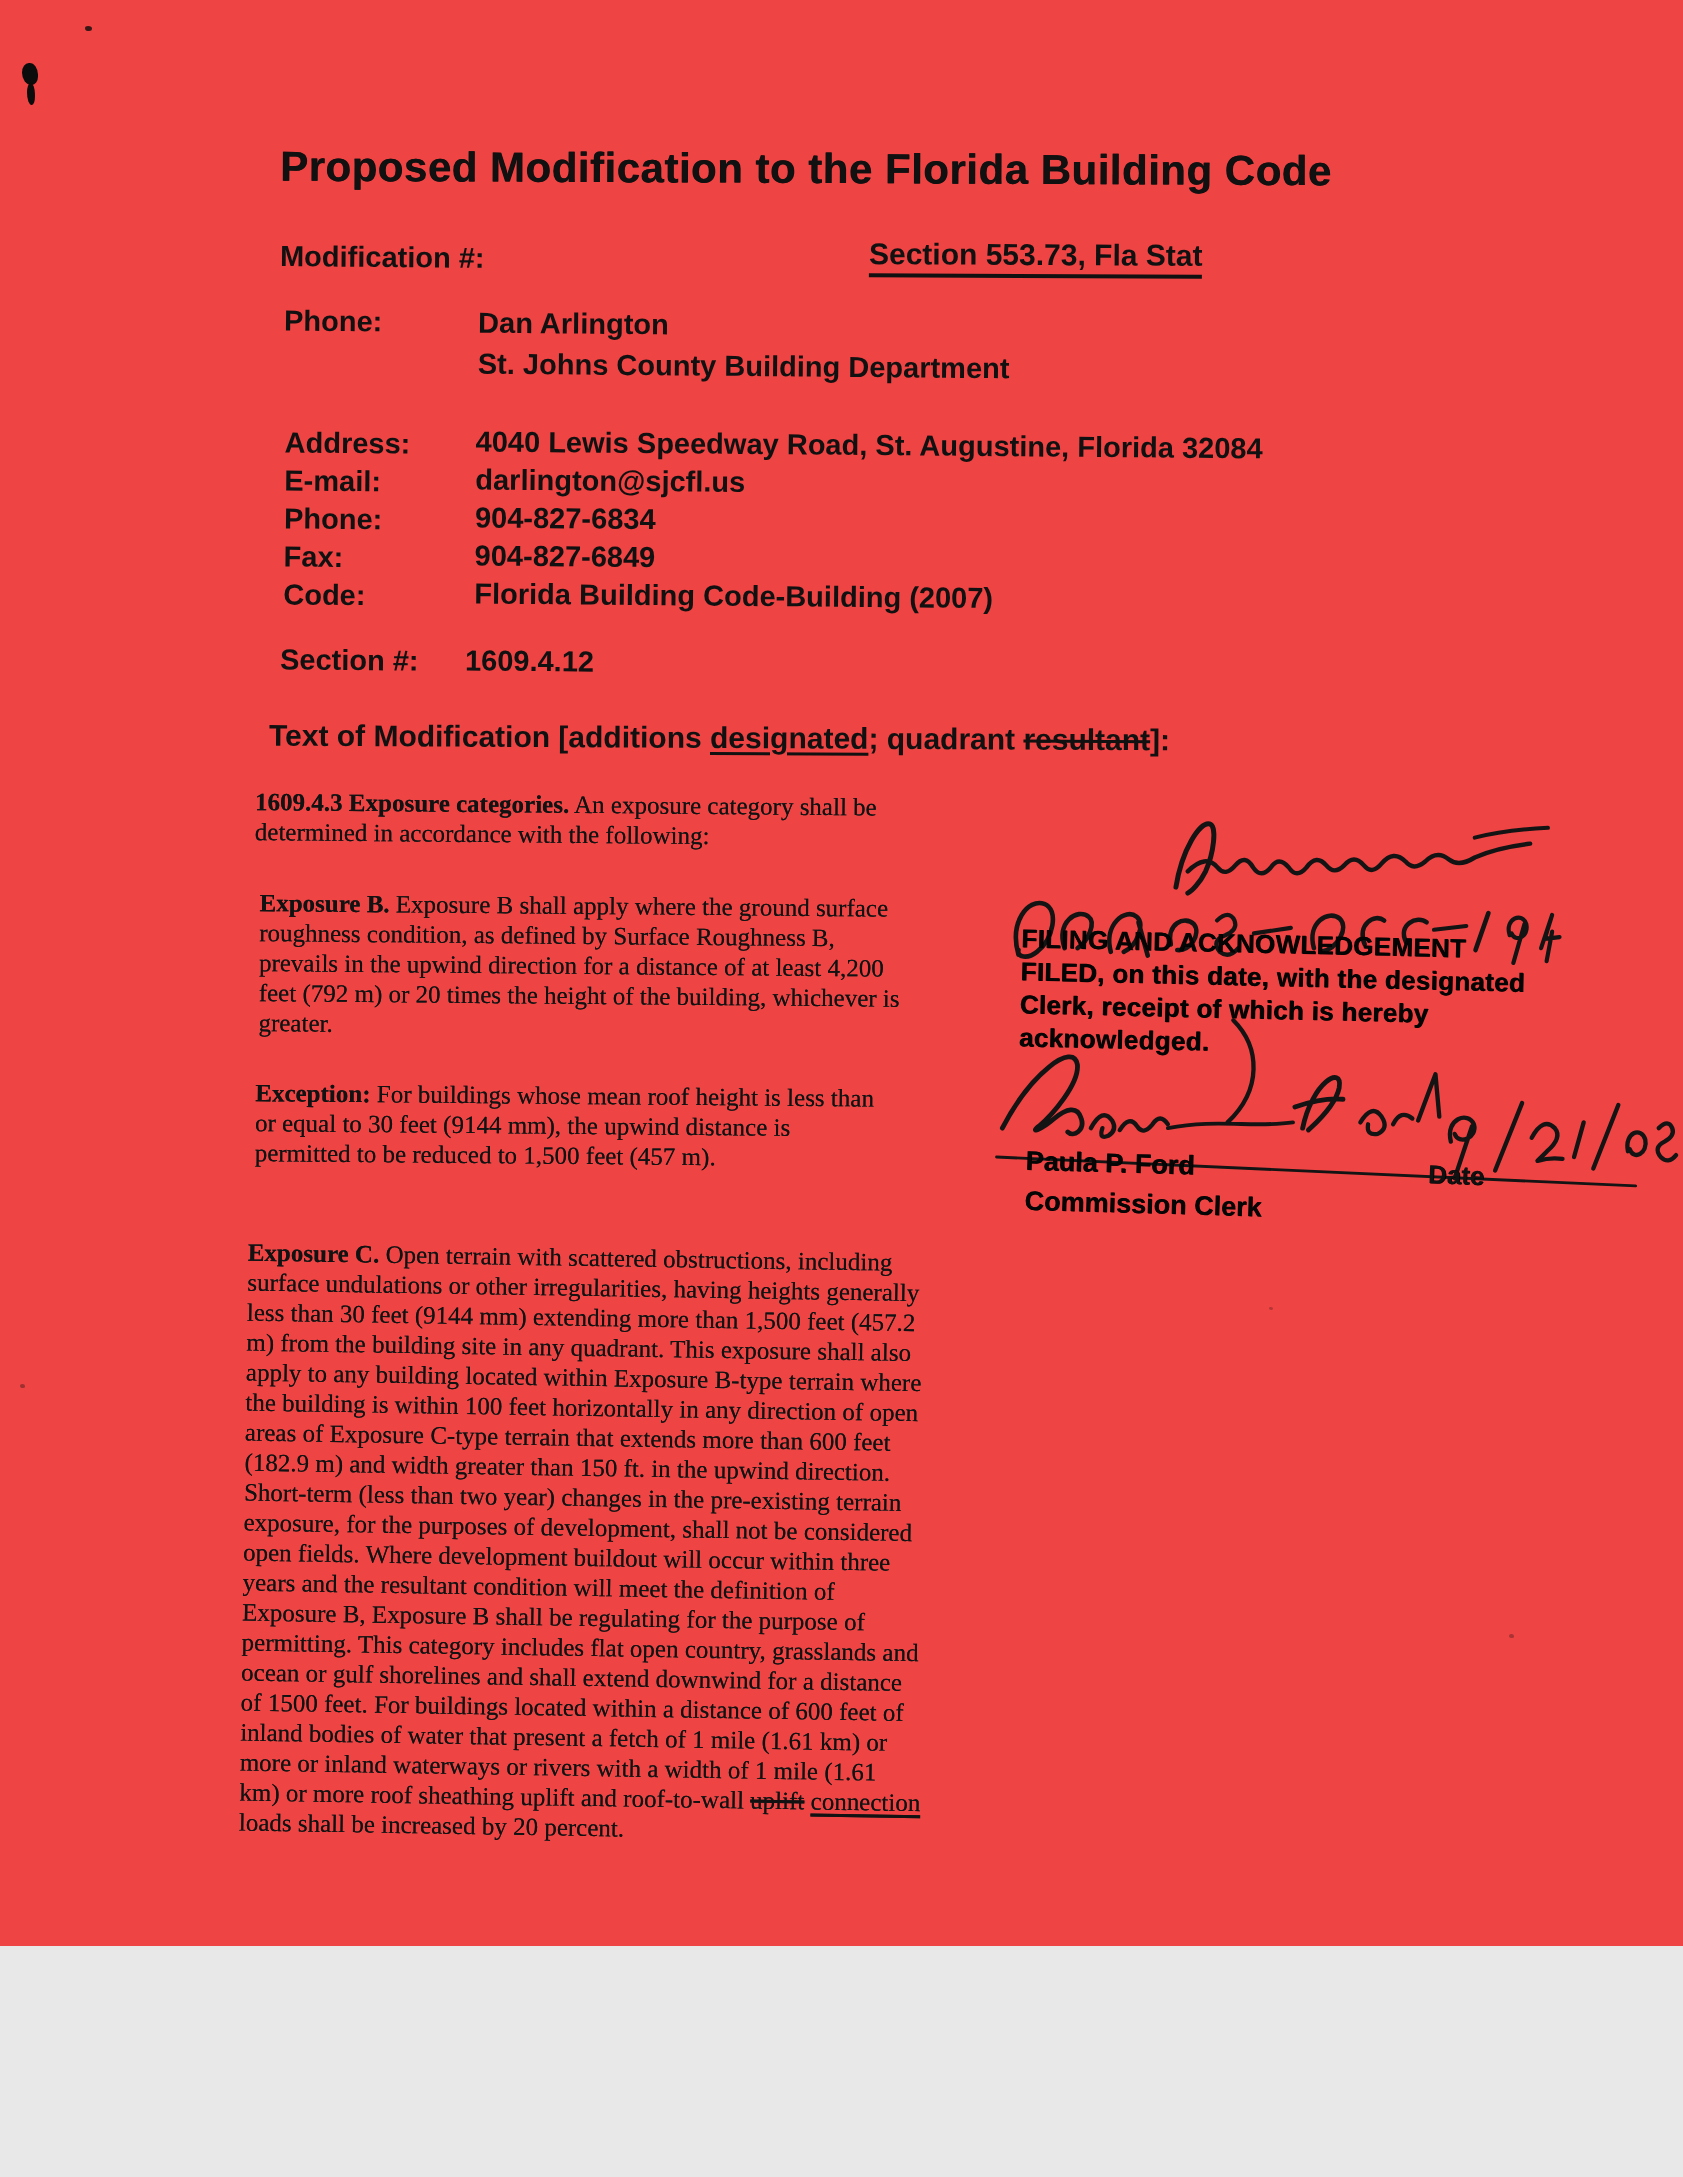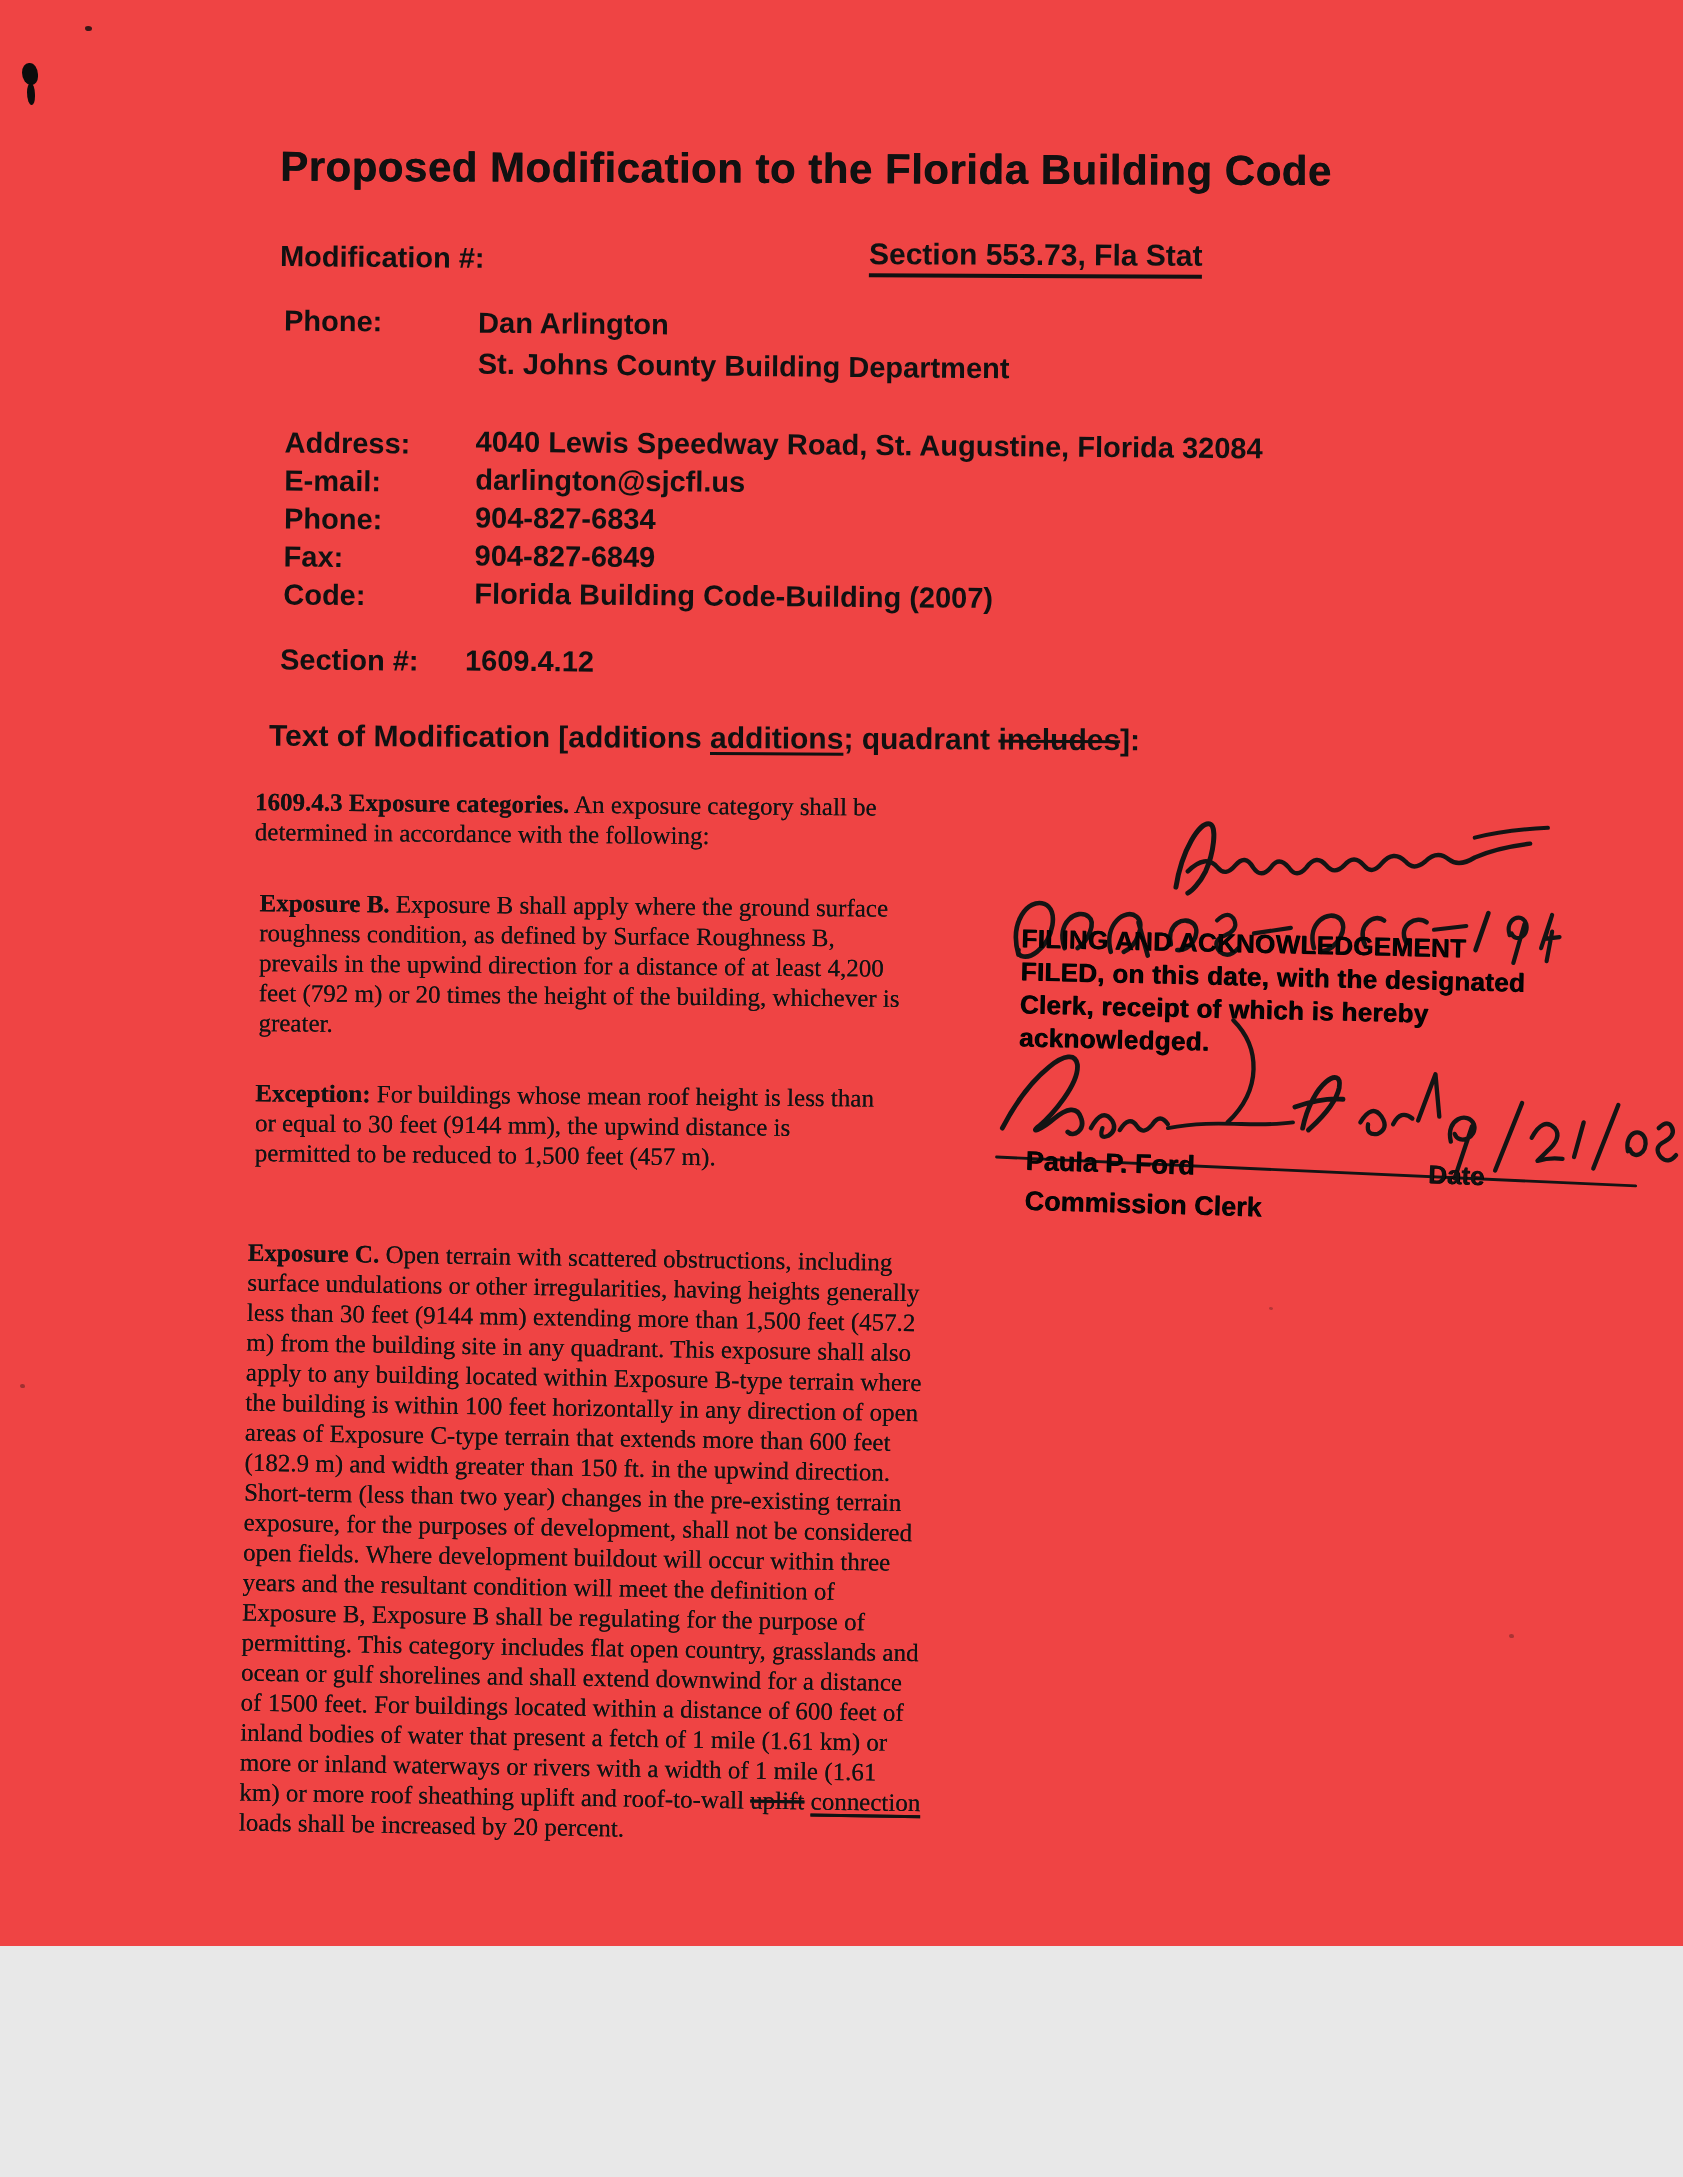--- a/index.html
+++ b/index.html
@@ -71,21 +71,21 @@
     <span>darlington@sjcfl.us</span>
     <span>904-827-6834</span>
     <span>904-827-6849</span>
     <span>Florida Building Code-Building (2007)</span>
   </div>
 
   <div class="abs field-label rot05" style="left:280px;top:644px;">Section #:</div>
   <div class="abs field-value rot05" style="left:465px;top:645px;">1609.4.12</div>
 
   <div class="abs mod-heading" style="left:269px;top:721px;">
-    <span>Text of Modification [additions </span><span class="u">additions</span><span>; quadrant </span><span class="strike">includes</span><span>]:</span>
+    <span>Text of Modification [additions </span><span class="u">designated</span><span>; quadrant </span><span class="strike">resultant</span><span>]:</span>
   </div>
 
   <div class="abs body-par rot05" style="left:255px;top:790px;width:653px;">
     <b>1609.4.3 Exposure categories.</b><span> An exposure category shall be determined in accordance with the following:</span>
   </div>
 
   <div class="abs body-par rot05" style="left:259px;top:891px;width:644px;">
     <b>Exposure B.</b><span> Exposure B shall apply where the ground surface roughness condition, as defined by Surface Roughness B, prevails in the upwind direction for a distance of at least 4,200 feet (792 m) or 20 times the height of the building, whichever is greater.</span>
   </div>
 

